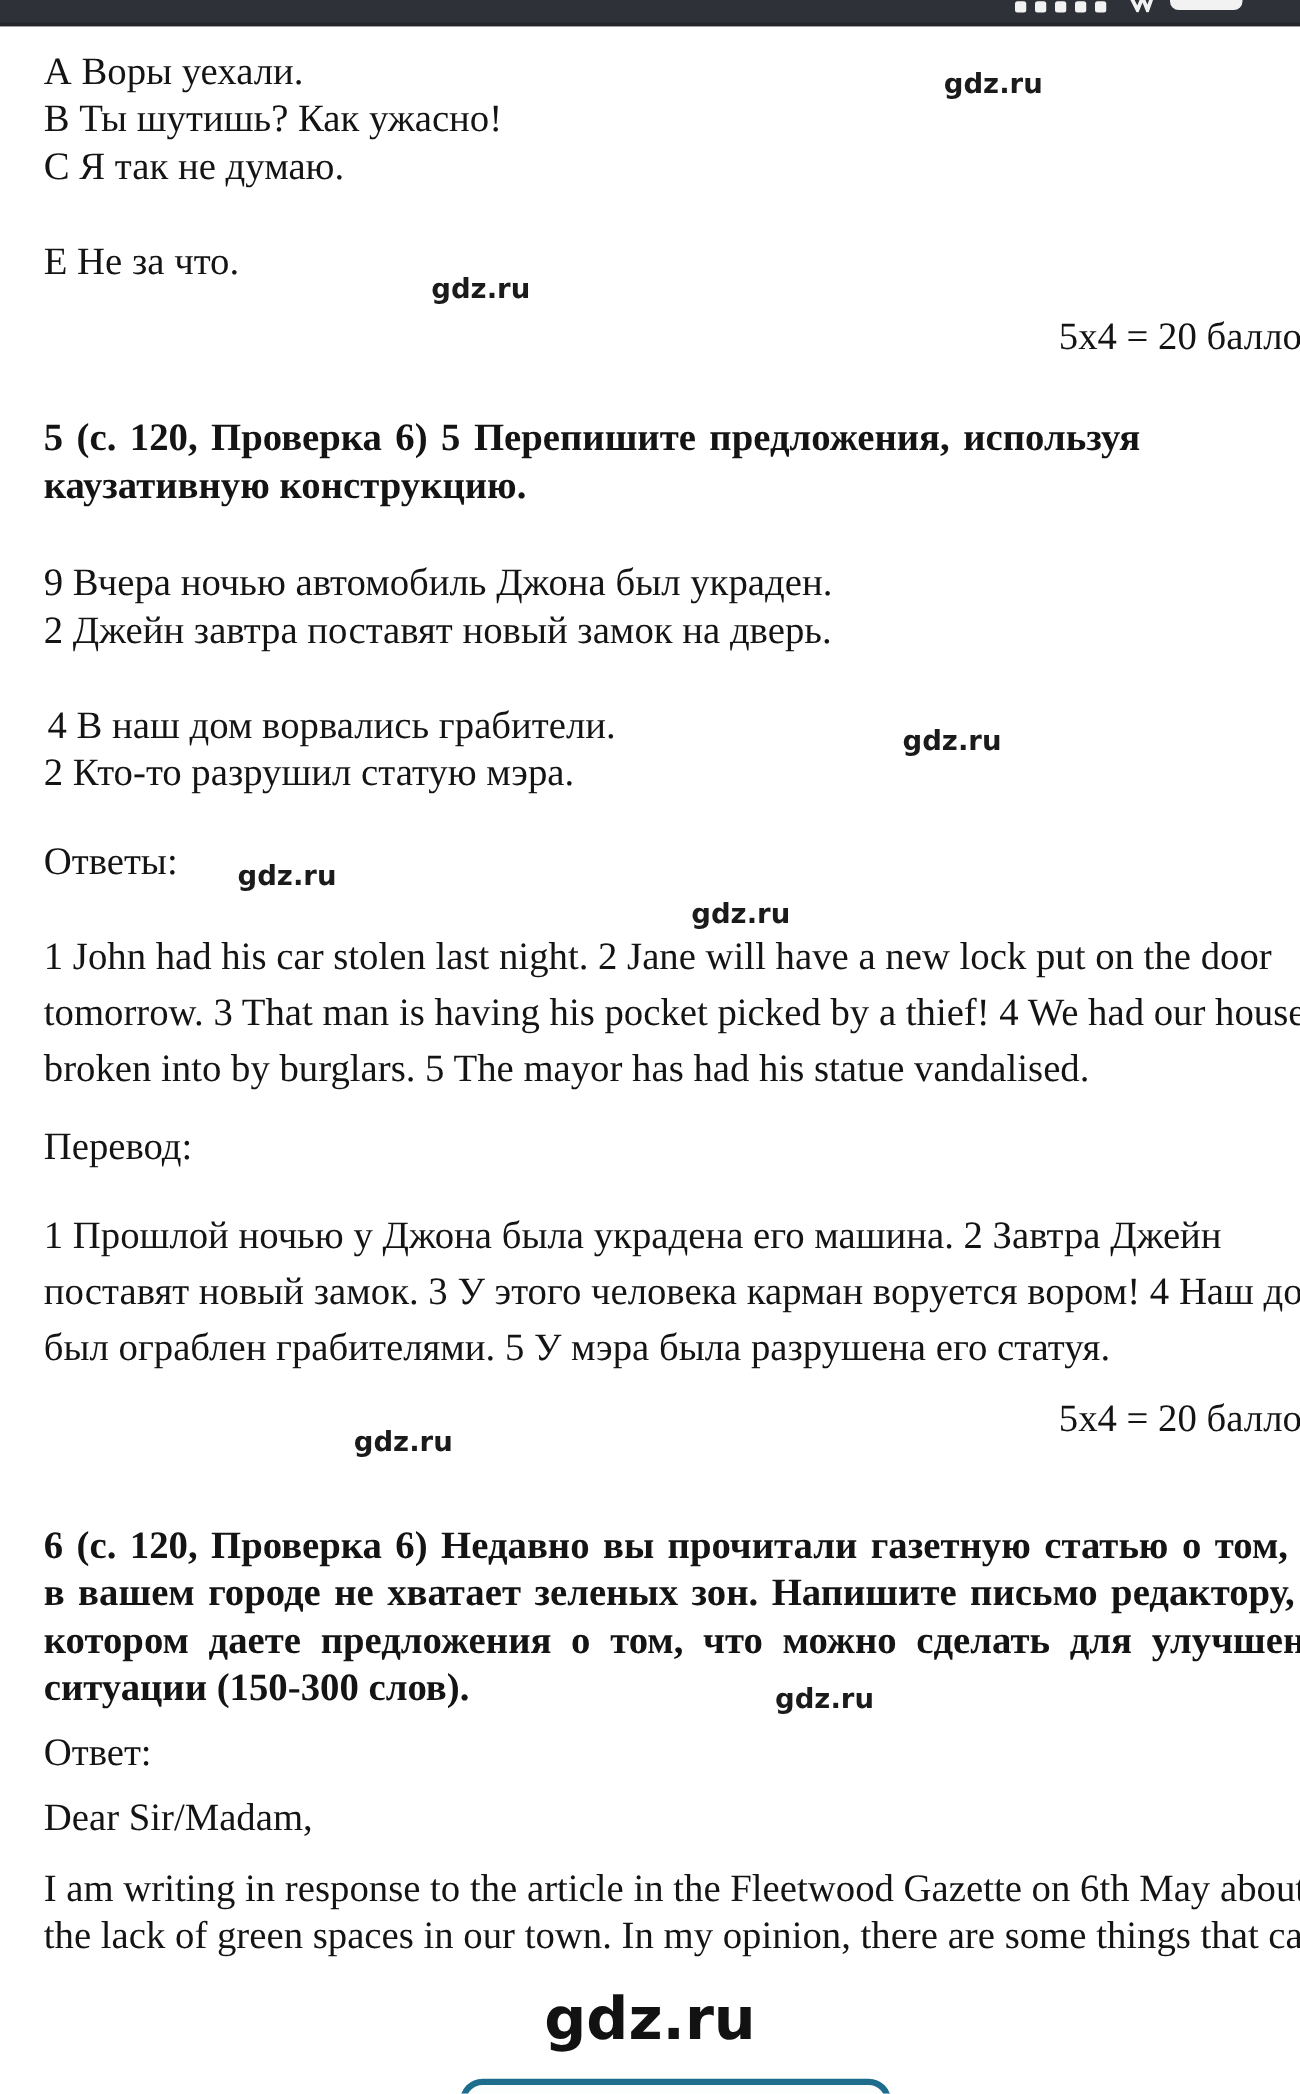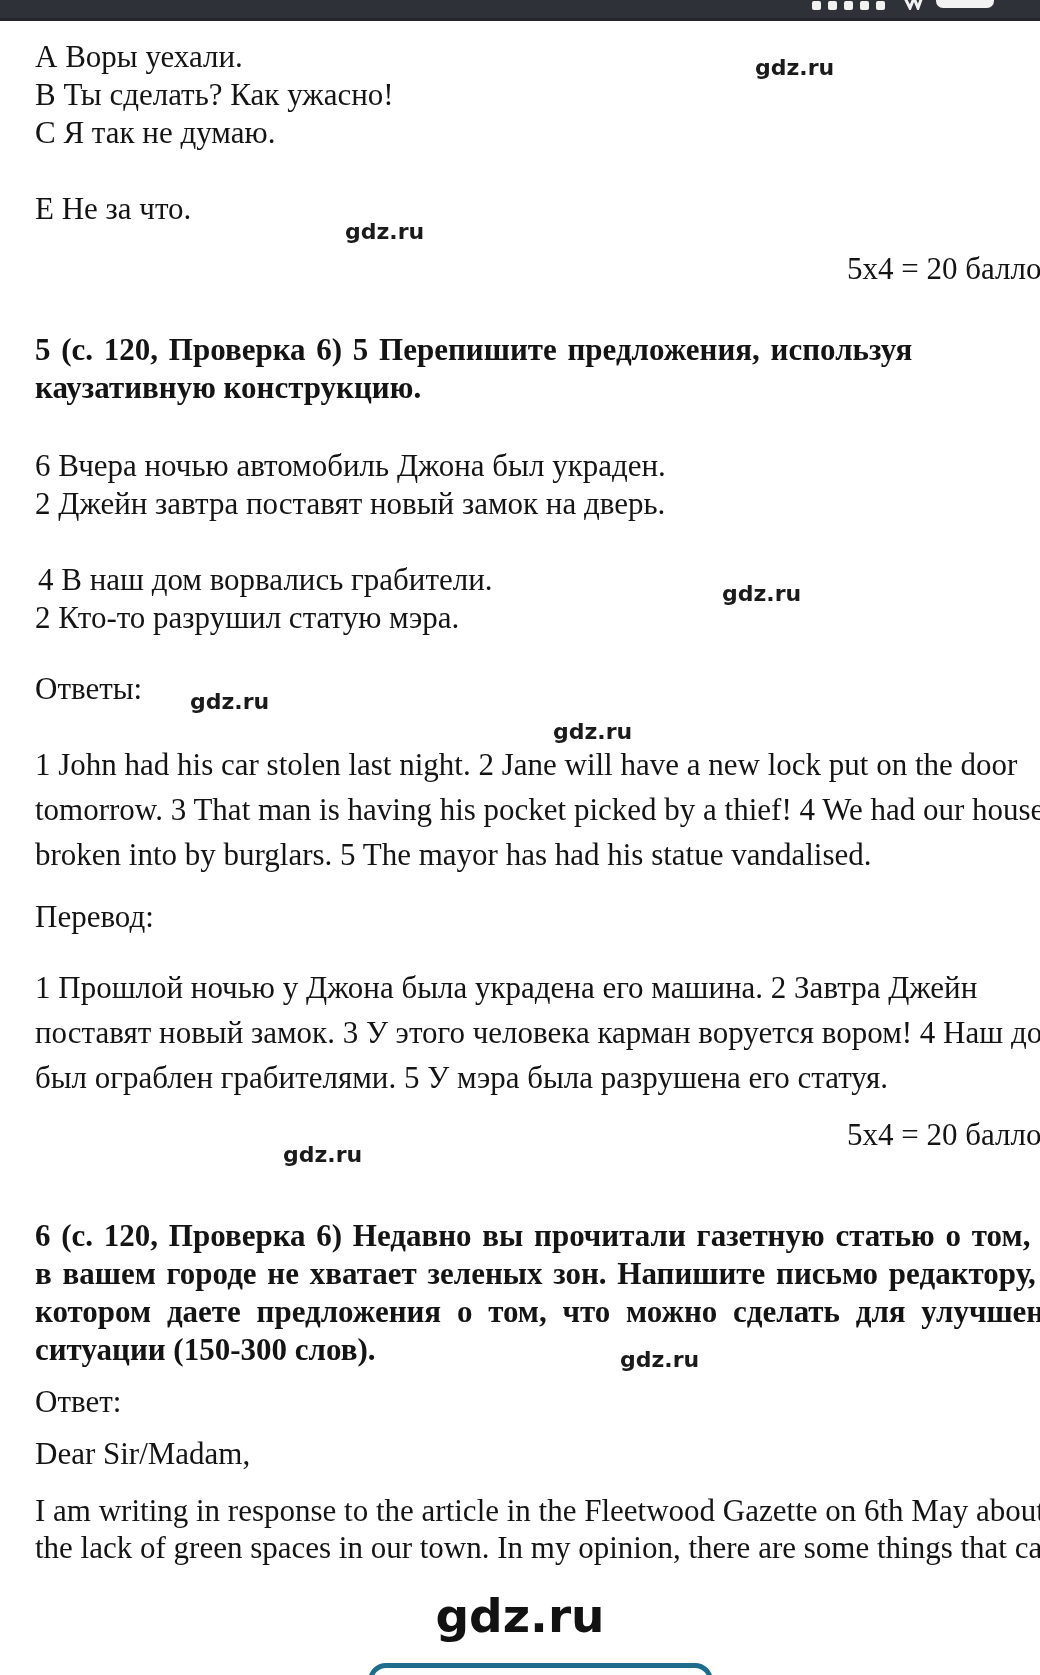--- a/index.html
+++ b/index.html
@@ -56,33 +56,33 @@
     </span>
     <span class="sb-vibe">
       <svg width="24" height="16" viewBox="0 0 24 16">
         <path d="M2 0 L9 14 L13 4 L17 14 L22 0" stroke="#f2f2f2" stroke-width="3" fill="none"></path>
       </svg>
     </span>
     <span class="sb-batt"></span>
   </div>
 
   <div class="t" style="left:35px;top:40px">А Воры уехали.</div>
-  <div class="t" style="left:35px;top:78px">В Ты сделать? Как ужасно!</div>
+  <div class="t" style="left:35px;top:78px">В Ты шутишь? Как ужасно!</div>
   <div class="t" style="left:35px;top:116px">С Я так не думаю.</div>
   <div class="t" style="left:35px;top:192px">Е Не за что.</div>
 
   <div class="wm" style="left:755px;top:55px">gdz.ru</div>
   <div class="wm" style="left:345px;top:219px">gdz.ru</div>
 
   <div class="t score" style="top:252px">5x4 = 20 баллов</div>
 
   <div class="t b" style="left:35px;top:333px;word-spacing:3px">5 (с. 120, Проверка 6) 5 Перепишите предложения, используя</div>
   <div class="t b" style="left:35px;top:371px">каузативную конструкцию.</div>
 
-  <div class="t" style="left:35px;top:449px">6 Вчера ночью автомобиль Джона был украден.</div>
+  <div class="t" style="left:35px;top:449px">9 Вчера ночью автомобиль Джона был украден.</div>
   <div class="t" style="left:35px;top:487px">2 Джейн завтра поставят новый замок на дверь.</div>
   <div class="t" style="left:38px;top:563px">4 В наш дом ворвались грабители.</div>
   <div class="t" style="left:35px;top:601px">2 Кто-то разрушил статую мэра.</div>
 
   <div class="wm" style="left:722px;top:581px">gdz.ru</div>
 
   <div class="t" style="left:35px;top:672px">Ответы:</div>
   <div class="wm" style="left:190px;top:689px">gdz.ru</div>
   <div class="wm" style="left:553px;top:719px">gdz.ru</div>
 

